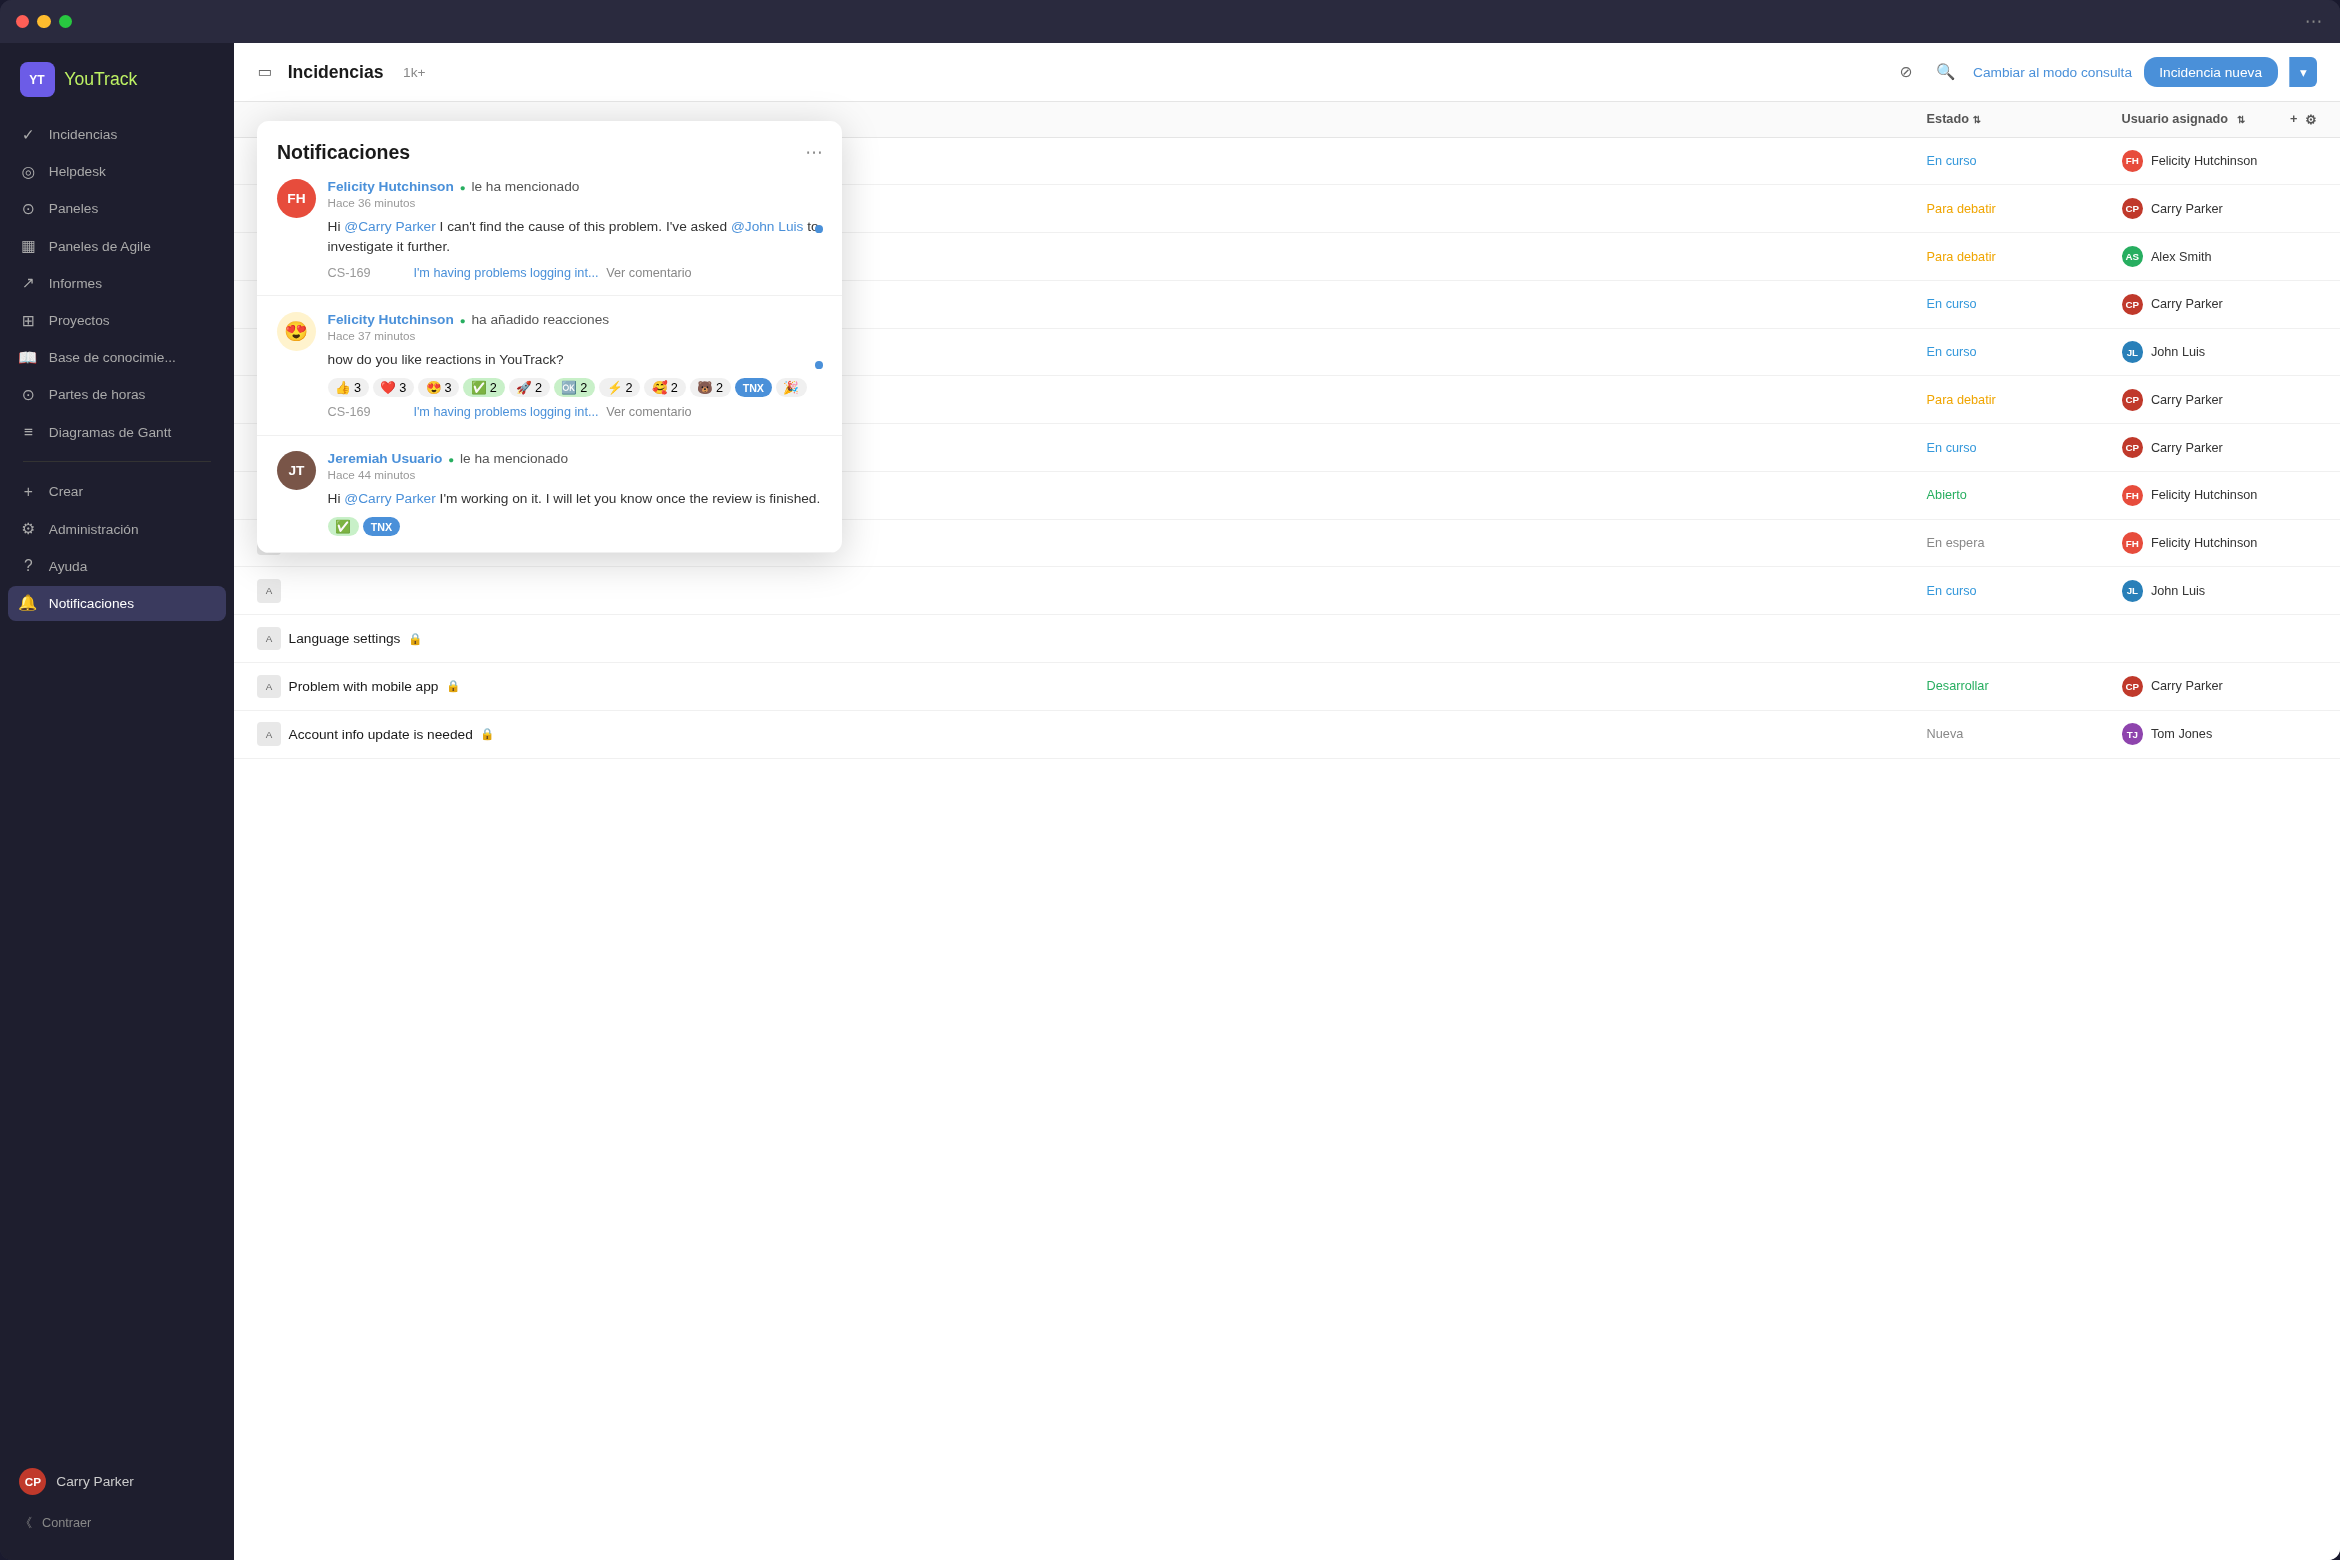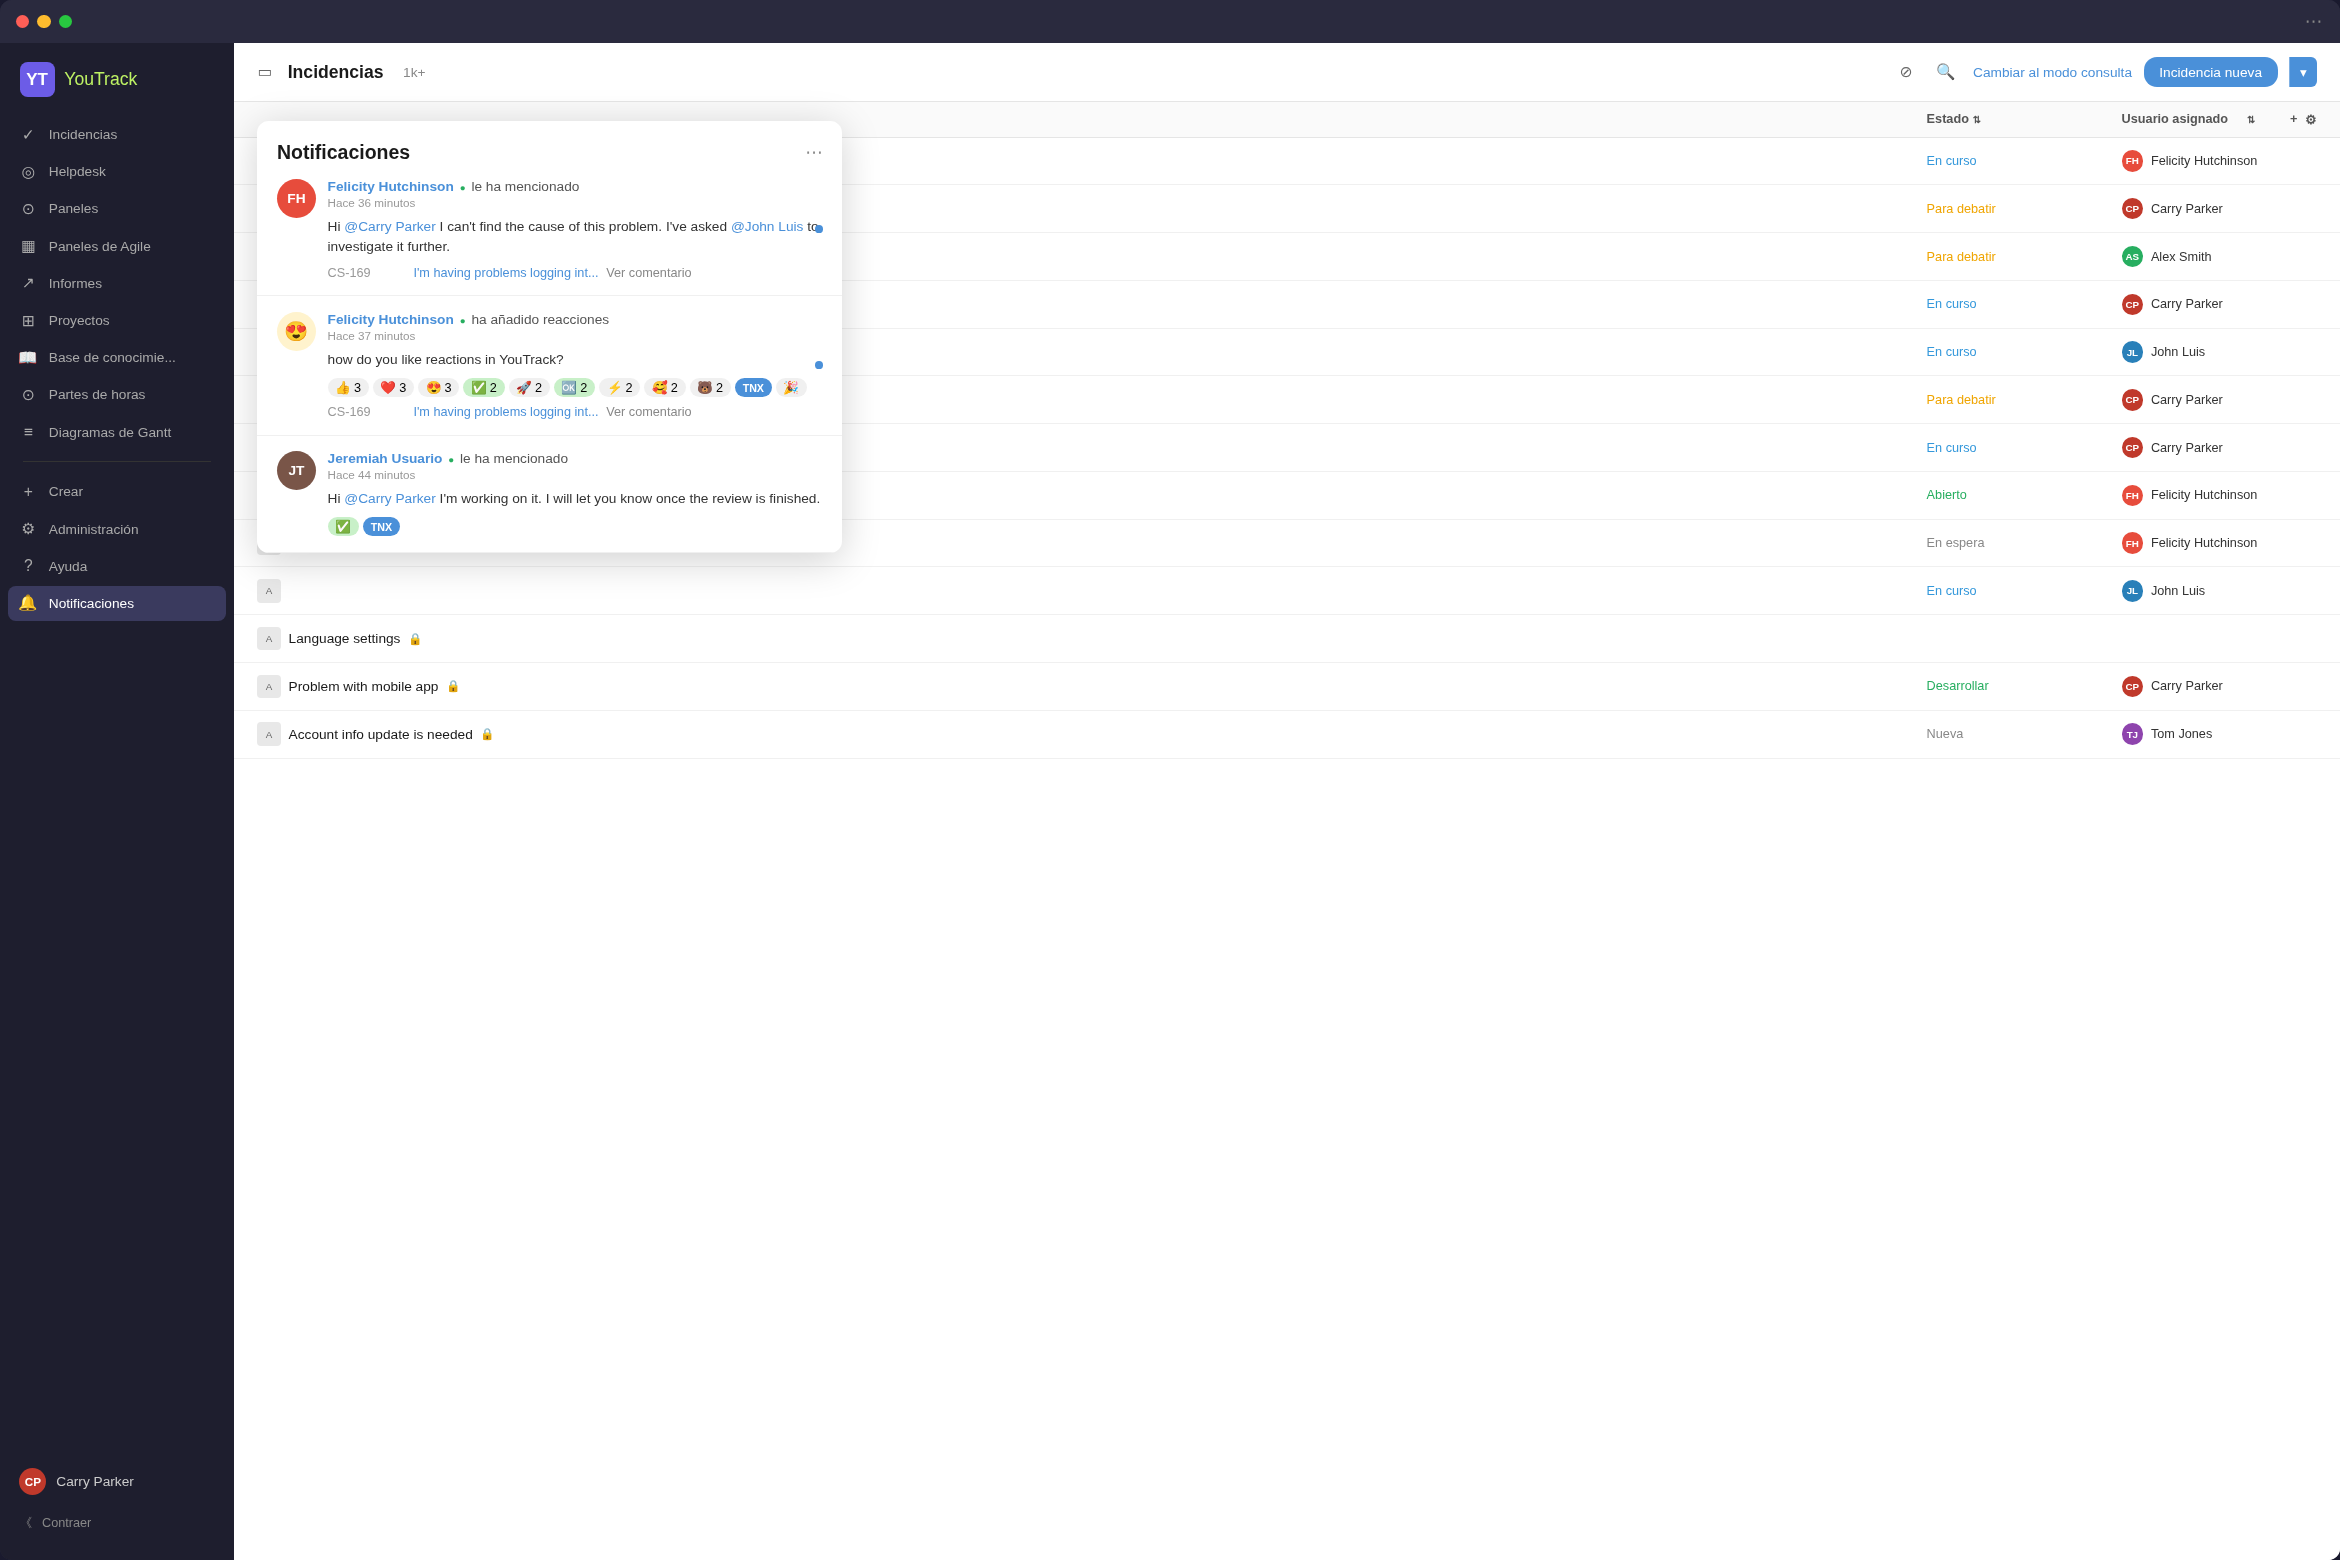--- a/index.html
+++ b/index.html
@@ -72,21 +72,21 @@
     }
     .logo-icon {
       width: 35px; height: 35px;
       background: #6c5ce7;
       border-radius: 7.8px;
       display: flex;
       align-items: center;
       justify-content: center;
       color: white;
       font-weight: bold;
-      font-size: 17px;
+      font-size: 12px;
     }
     .logo-text {
       color: #bef264;
       font-size: 17.6px;
       font-weight: 400;
     }
     .sidebar-nav {
       flex: 1;
       display: flex;
       flex-direction: column;
@@ -594,21 +594,21 @@
       <div class="table-area">
         <div class="table-header">
           <div class="col-header">
             <span></span>
           </div>
           <div class="col-header">
             <span>Estado</span>
             <span style="font-size:9.8px">⇅</span>
           </div>
           <div class="col-header" style="justify-content:space-between">
-            <span style="display:flex;align-items:center;gap:19px">
+            <span style="display:flex;align-items:center;gap:9px">
               <span>Usuario asignado</span>
               <span style="font-size:9.8px">⇅</span>
             </span>
             <div class="col-header-actions">
               <span>+</span>
               <span>⚙</span>
             </div>
           </div>
         </div>
 

